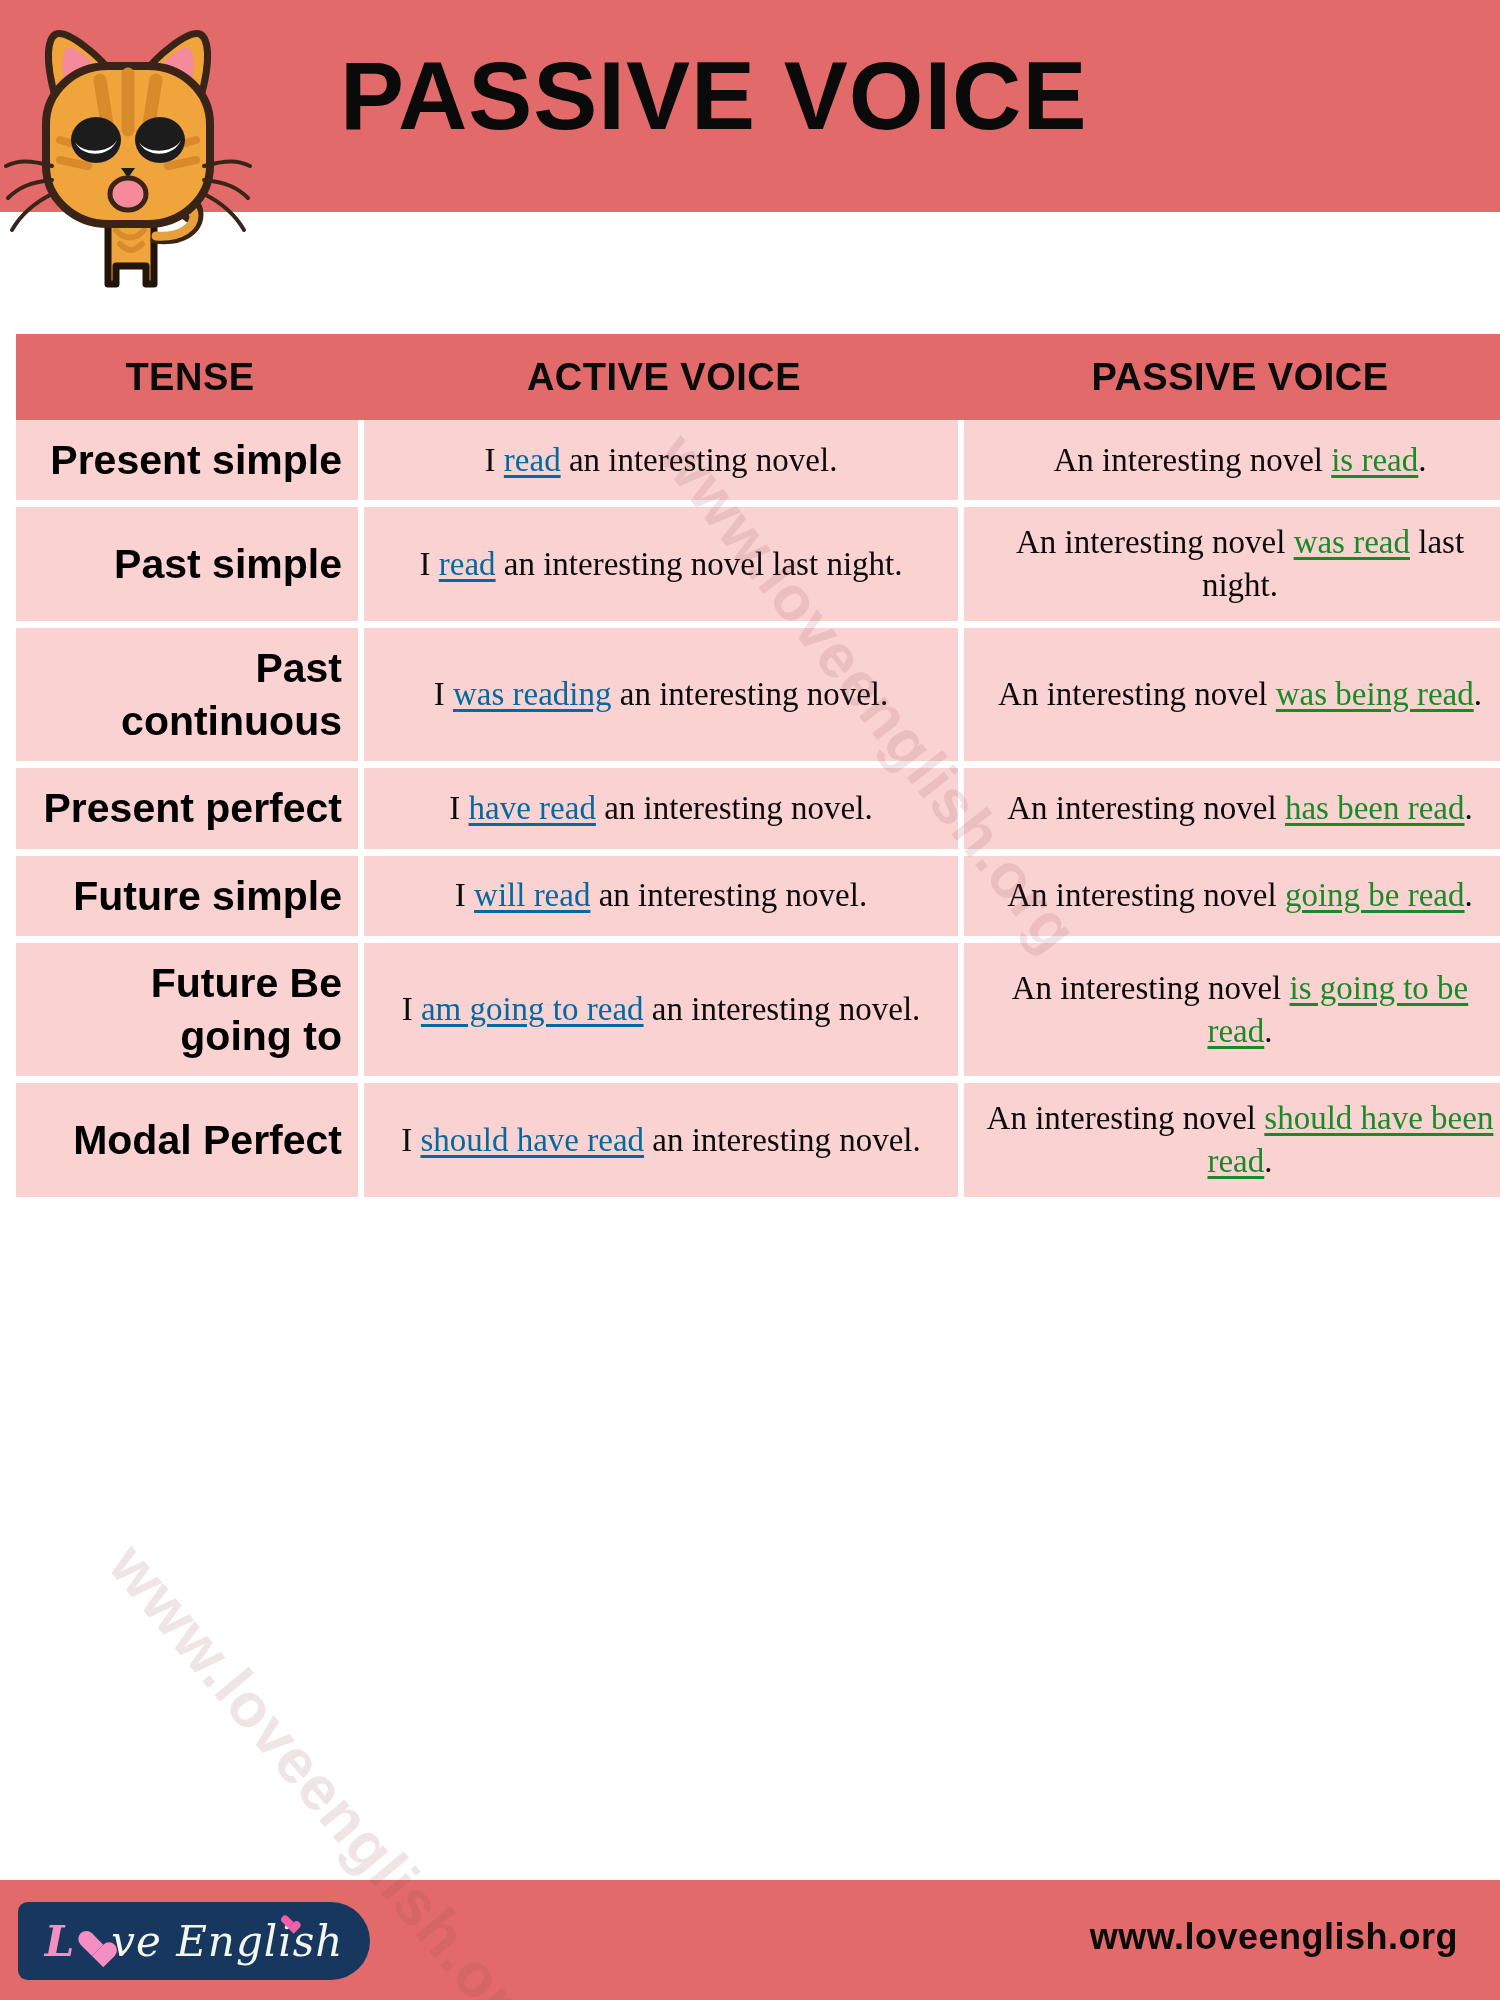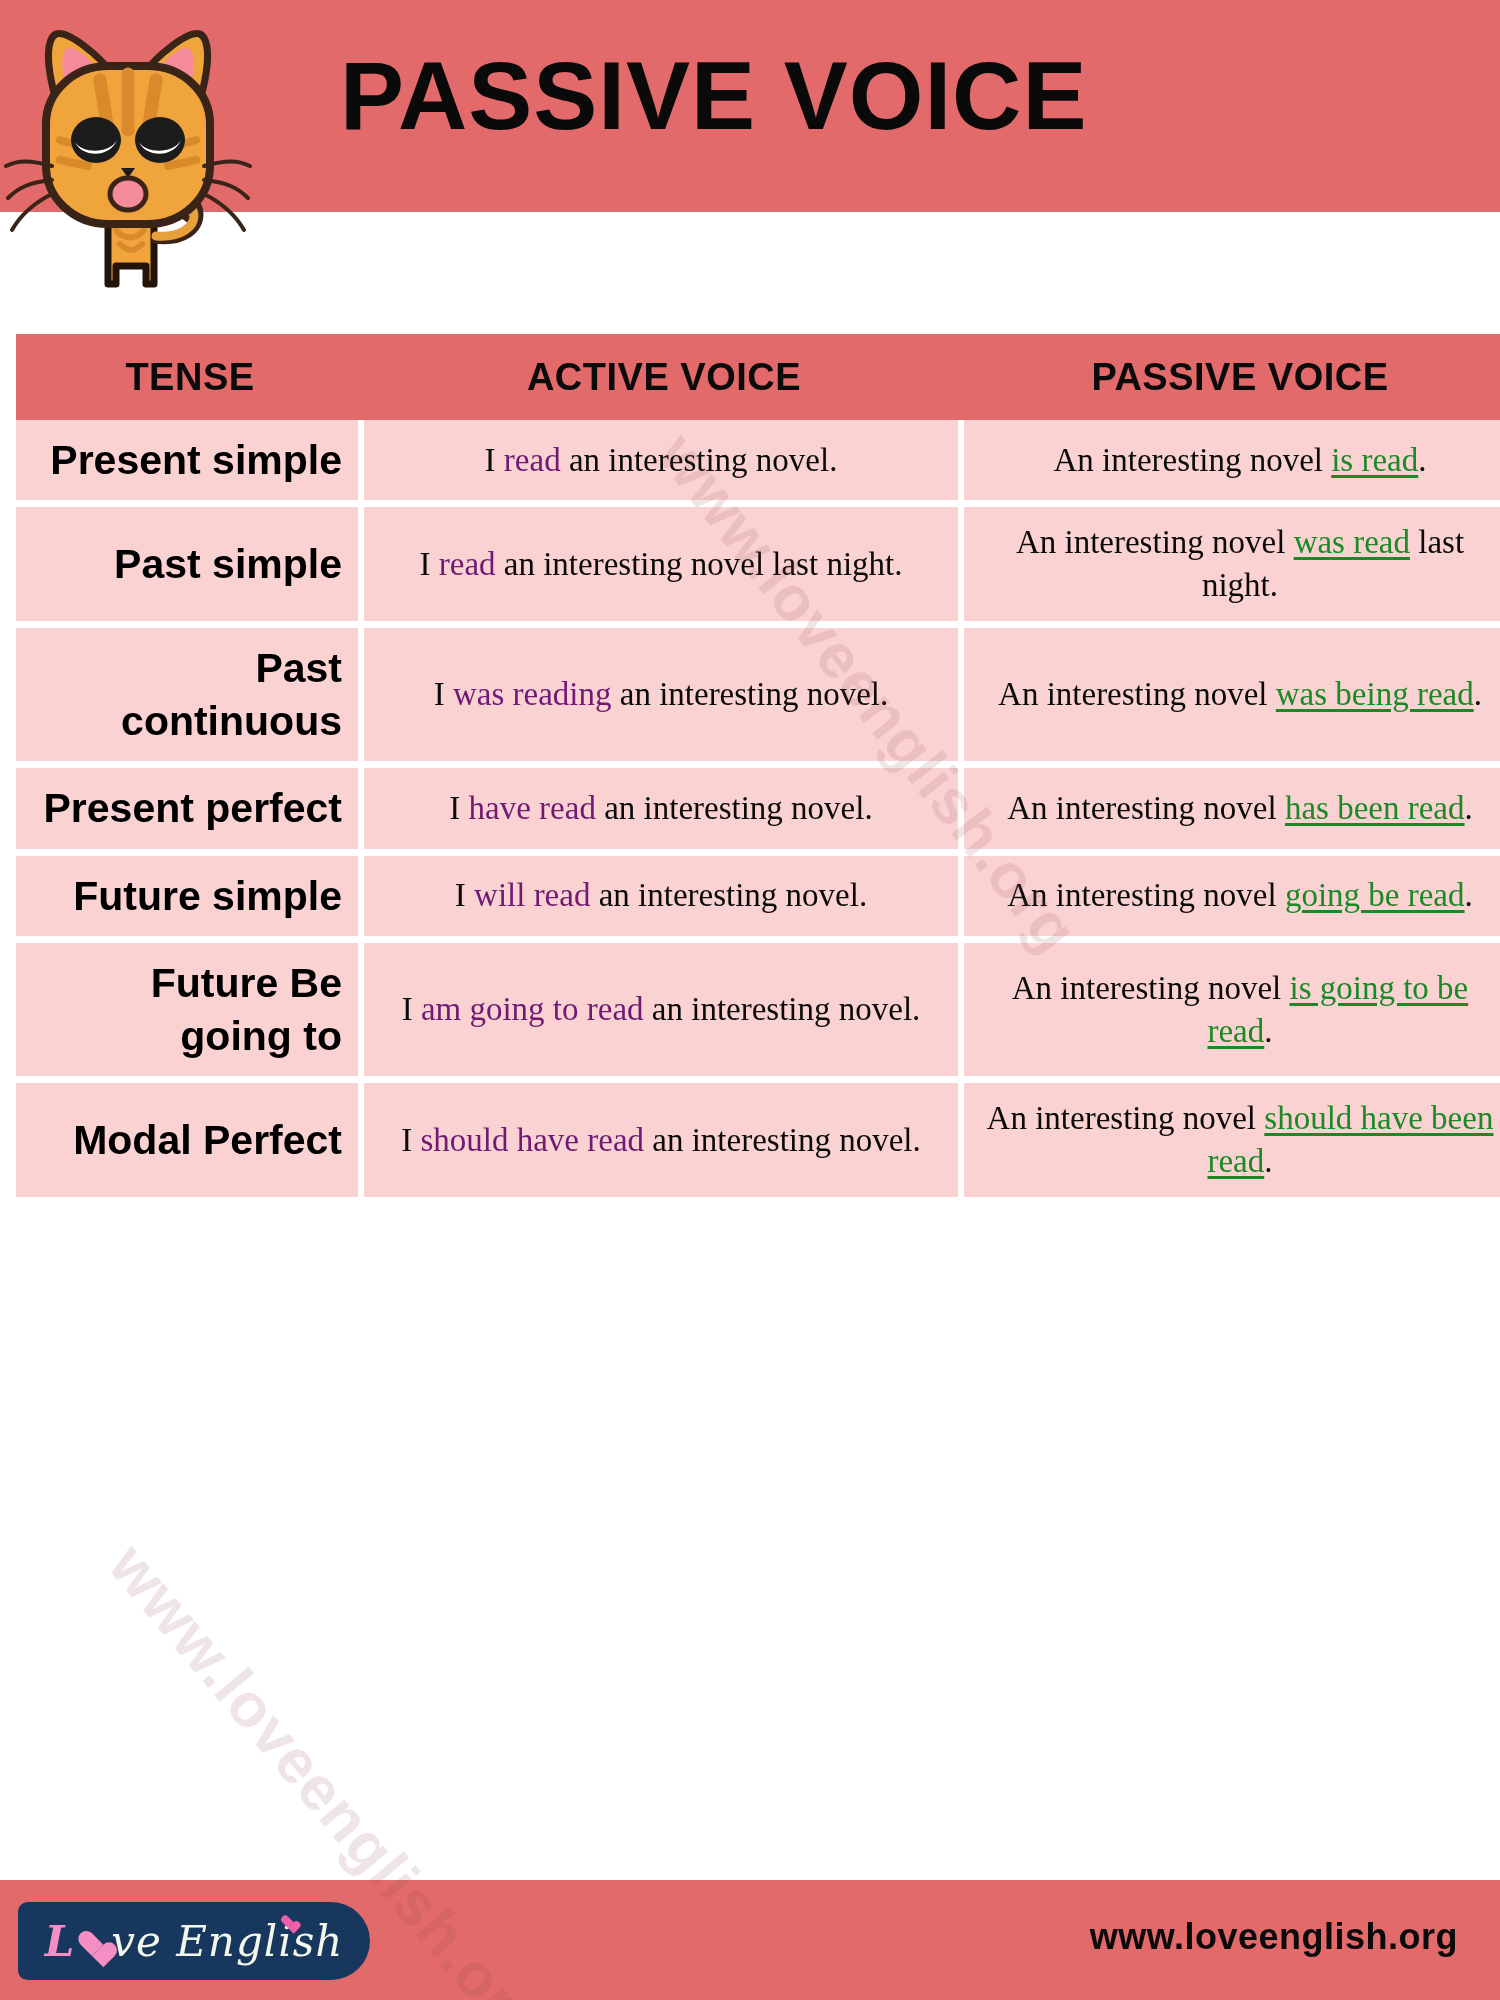--- a/index.html
+++ b/index.html
@@ -95,21 +95,22 @@
     color: #000000;
   }
   .cell-sent {
     text-align: center;
     font-family: "Liberation Serif", serif;
     font-size: 33px;
     line-height: 1.30;
     color: #0b0b0b;
   }
   .hl-active {
-    color: #701a75;
+    color: #0369a1;
+    text-decoration: underline;
     text-decoration-thickness: 3px;
     text-underline-offset: 4px;
   }
   .hl-passive {
     color: #1a8a27;
     text-decoration: underline;
     text-decoration-thickness: 3px;
     text-underline-offset: 4px;
   }
 

